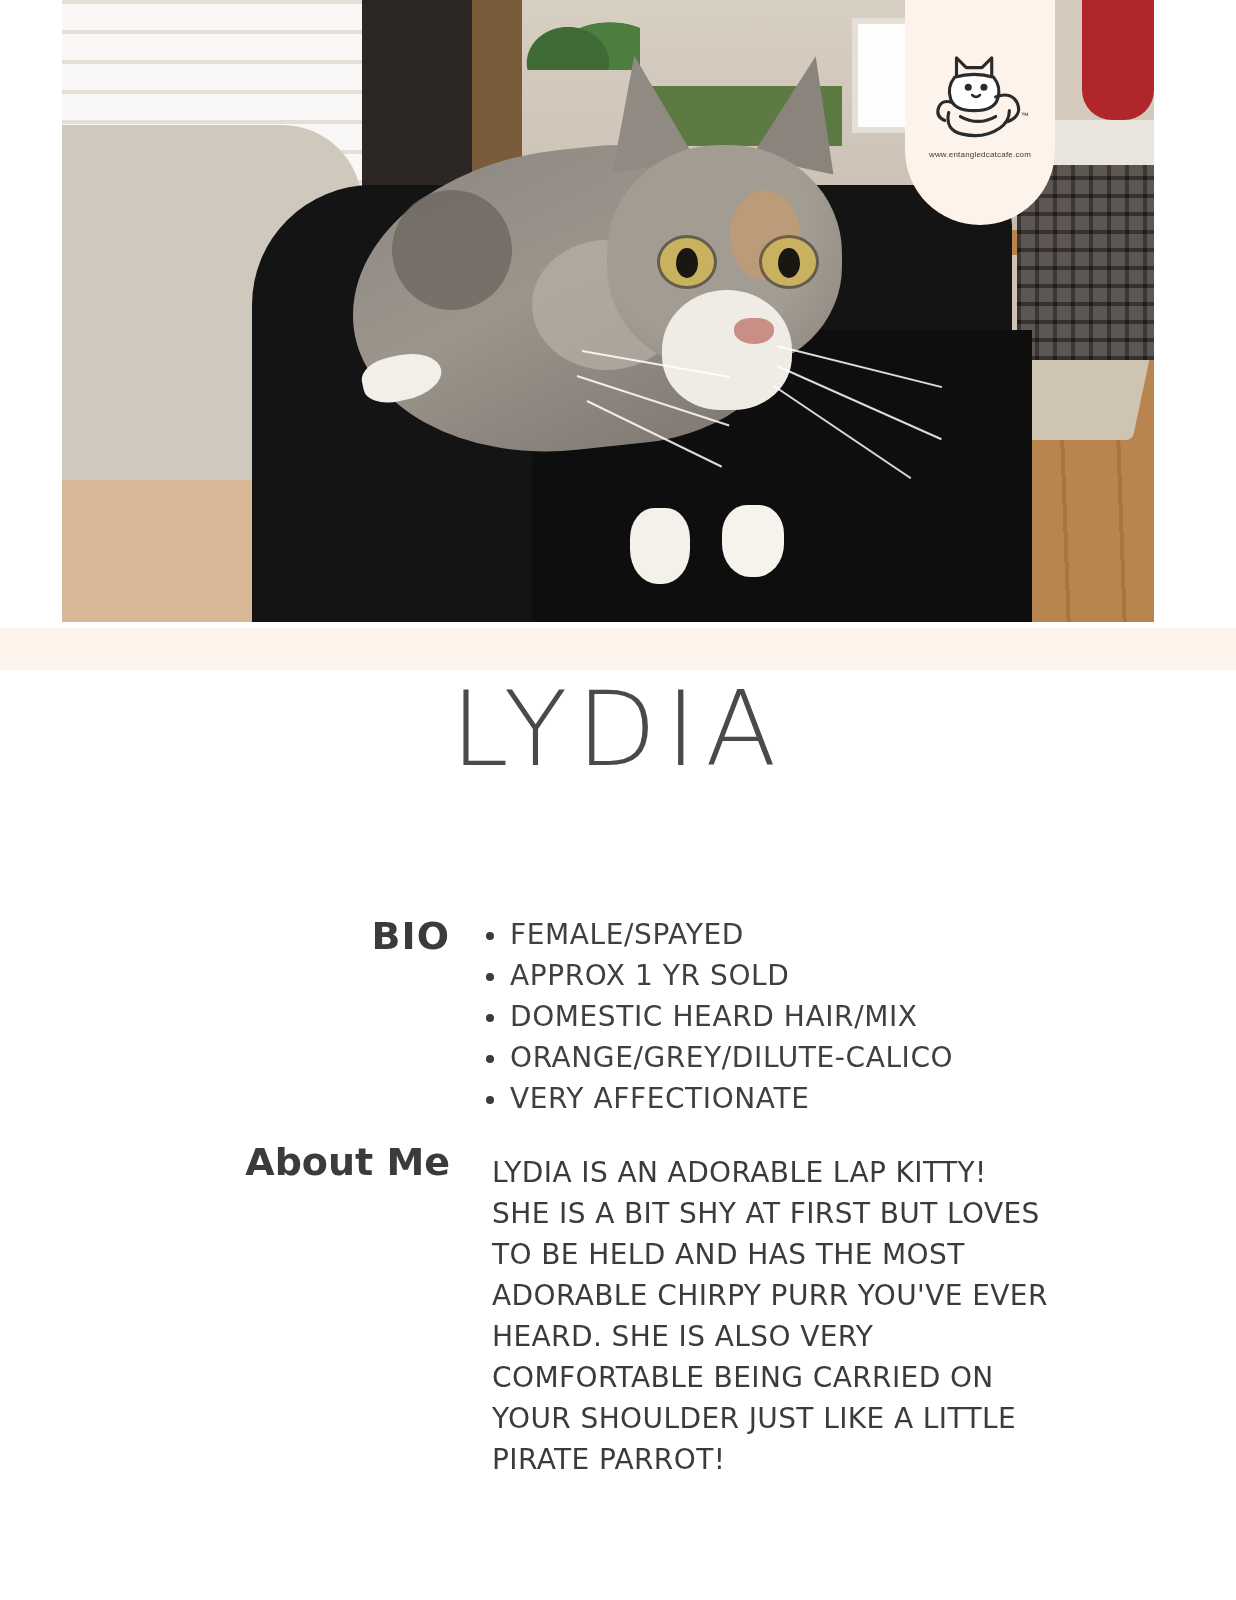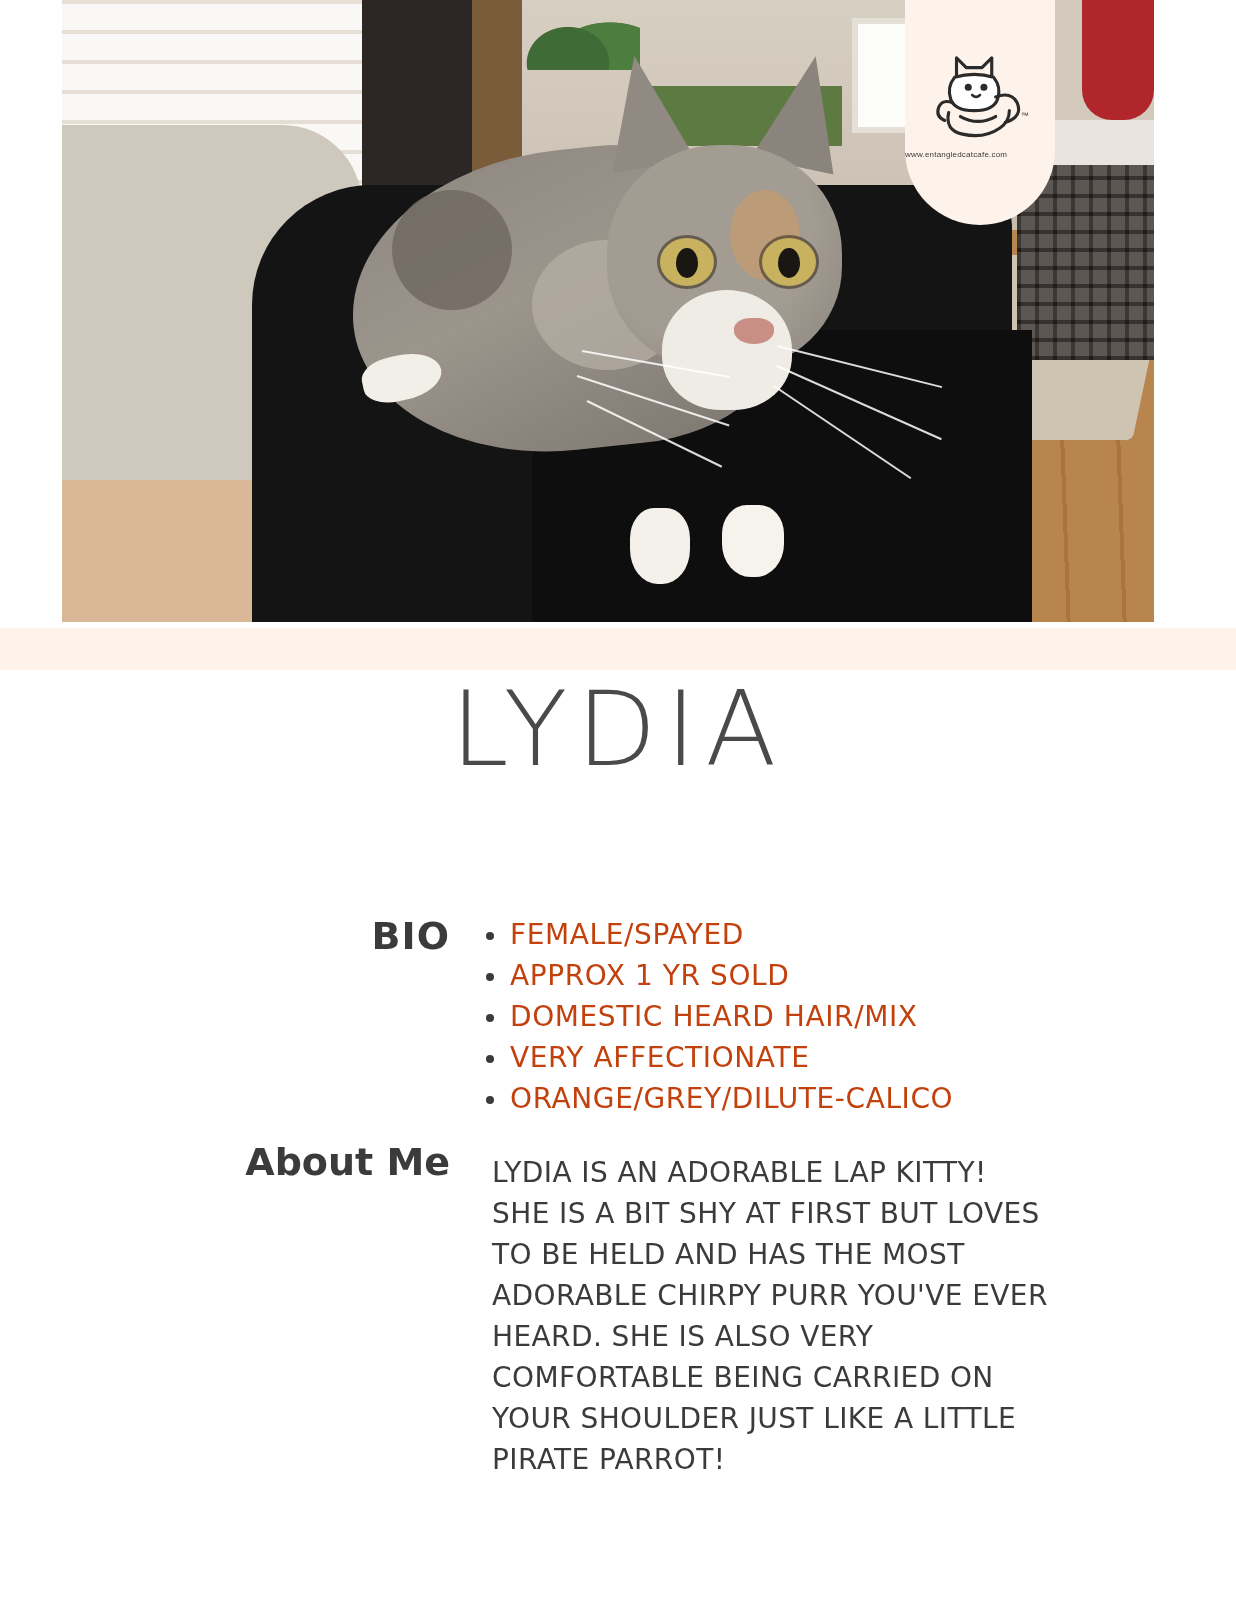--- a/index.html
+++ b/index.html
@@ -212,20 +212,21 @@
     position: absolute;
     left: 26px;
     top: 78px;
     width: 98px;
     height: 92px;
   }
   .logo-url {
     position: absolute;
     left: 0; right: 0;
     top: 180px;
+    text-align: center;
     font-size: 8px;
     letter-spacing: .2px;
     color: #3d3a37;
     font-family: "Liberation Sans", sans-serif;
   }
 
   
   .divider {
     position: absolute;
     left: 0; top: 628px;
@@ -262,21 +263,21 @@
   }
   #bio-section { left: 180px; top: 885px; margin-top: 29px; }
   #bio-section .section-label { font-size: 38px; letter-spacing: 1px; }
   #about-section { left: 180px; top: 1140px; justify-content: center; }
   #about-section .section-label { font-size: 38px; letter-spacing: 0px; }
 
   .bio-list {
     margin: 0;
     padding: 0 0 0 30px;
     list-style: none;
-    color: #c2410c;
+    color: #404040;
   }
   .bio-list li {
     position: relative;
     font-size: 28px;
     line-height: 41px;
     letter-spacing: .6px;
     font-family: "DejaVu Sans", sans-serif;
     font-weight: 400;
     white-space: nowrap;
   }
@@ -373,21 +374,21 @@
 <div class="divider"></div>
 
 <div class="title">LYDIA</div>
 
 <div class="section" id="bio-section">
   <div class="section-label">BIO</div>
   <ul class="bio-list">
     <li>FEMALE/SPAYED</li>
     <li>APPROX 1 YR SOLD</li>
     <li>DOMESTIC HEARD HAIR/MIX</li>
+    <li>ORANGE/GREY/DILUTE-CALICO</li>
     <li>VERY AFFECTIONATE</li>
-    <li>ORANGE/GREY/DILUTE-CALICO</li>
   </ul>
 </div>
 
 <div class="section" id="about-section">
   <div class="section-label">About Me</div>
   <p class="about-text">LYDIA IS AN ADORABLE LAP KITTY! SHE IS A BIT SHY AT FIRST BUT LOVES TO BE HELD AND HAS THE MOST ADORABLE CHIRPY PURR YOU'VE EVER HEARD. SHE IS ALSO VERY COMFORTABLE BEING CARRIED ON YOUR SHOULDER JUST LIKE A LITTLE PIRATE PARROT!</p>
 </div>
 
 </body></html>

